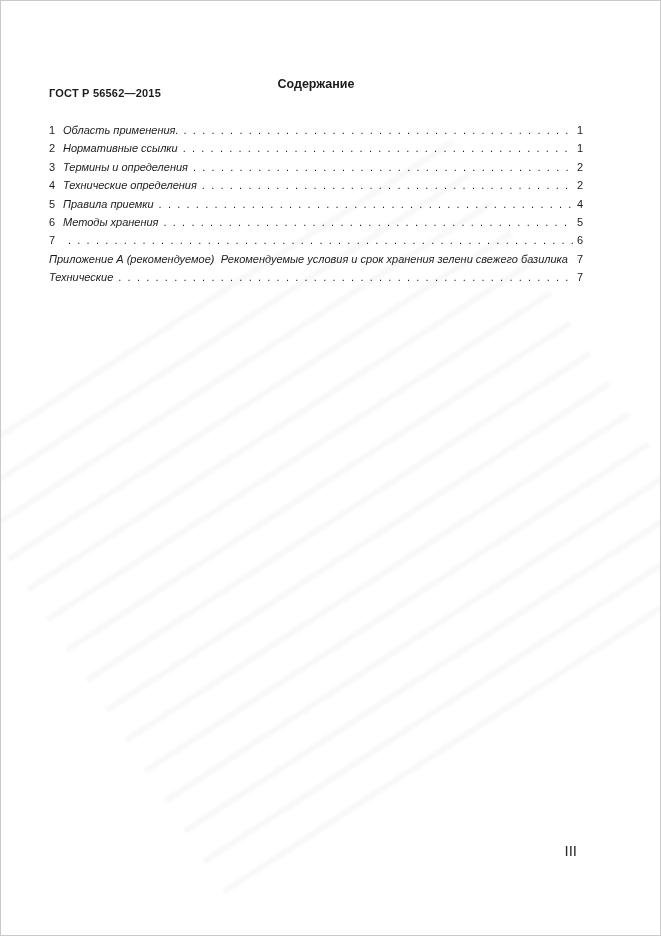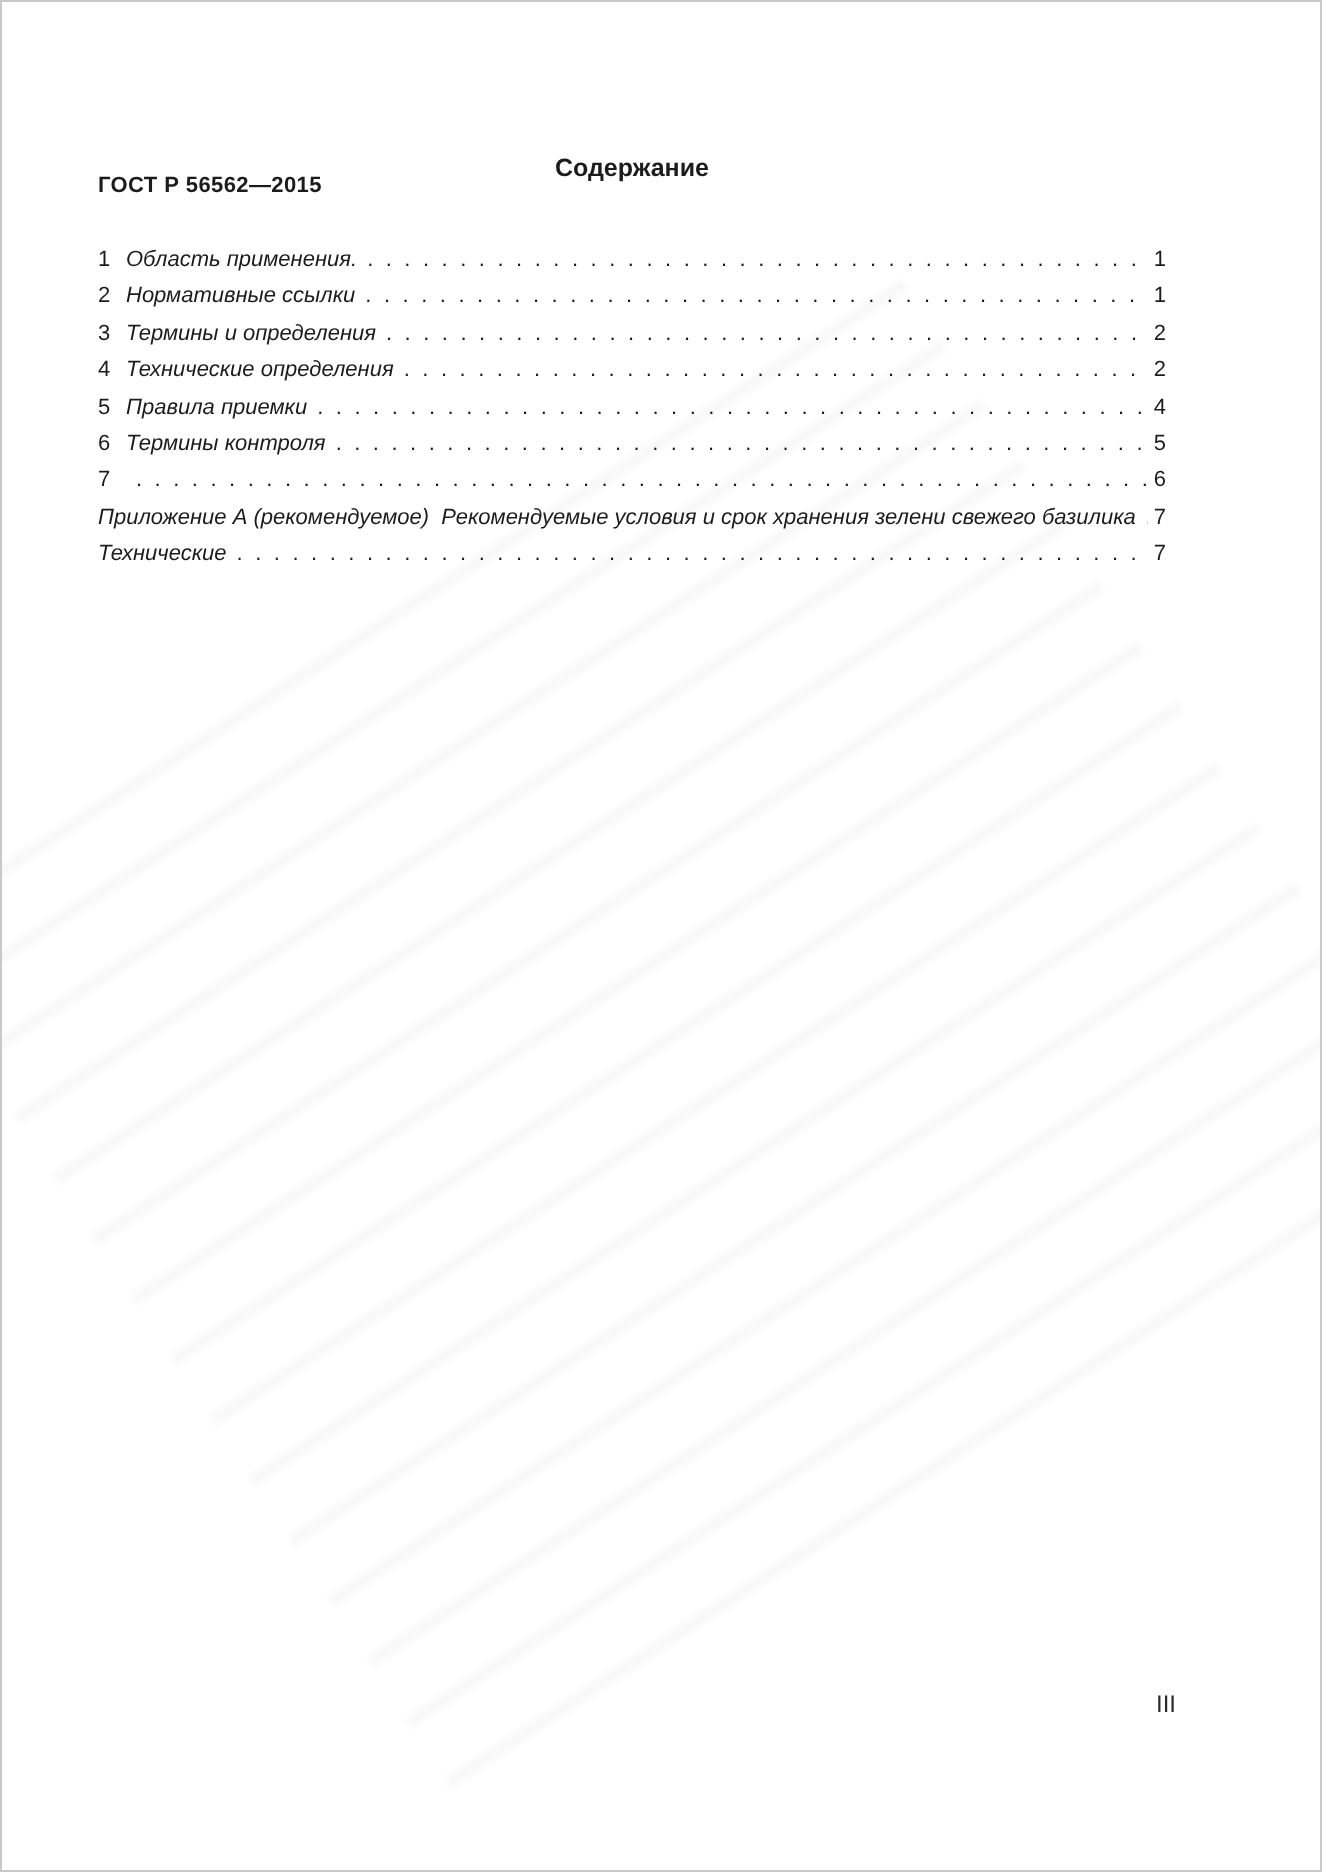--- a/index.html
+++ b/index.html
@@ -84,23 +84,23 @@
     margin: 0 2px 0 5px;
     letter-spacing: 1.6px;
   }
   .toc-page {
     flex: none;
     min-width: 8px;
     text-align: right;
   }
   .folio {
     position: absolute;
-    right: 72px;
+    right: 83px;
     bottom: 76px;
-    font-size: 12px;
+    font-size: 15px;
     color: #2a2a2a;
   }
 </style>
 </head>
 <body>
 
 <div class="page">
 
   <div class="watermark"></div>
 
@@ -140,21 +140,21 @@
 
     <div class="toc-row">
       <span class="toc-num">5</span>
       <span class="toc-label">Правила приемки</span>
       <span class="dot-leader">. . . . . . . . . . . . . . . . . . . . . . . . . . . . . . . . . . . . . . . . . . . . . . . . . . . . . . . . . . . . . . . . . . . . . . . . . . . . . . . . . . . . . . . . . . . . . . . . . . . . . . . . . . . . . . . . . . . . . . . . </span>
       <span class="toc-page">4</span>
     </div>
 
     <div class="toc-row">
       <span class="toc-num">6</span>
-      <span class="toc-label">Термины контроля</span>
+      <span class="toc-label">Методы хранения</span>
       <span class="dot-leader">. . . . . . . . . . . . . . . . . . . . . . . . . . . . . . . . . . . . . . . . . . . . . . . . . . . . . . . . . . . . . . . . . . . . . . . . . . . . . . . . . . . . . . . . . . . . . . . . . . . . . . . . . . . . . . . . . . . . . . . . </span>
       <span class="toc-page">5</span>
     </div>
 
     <div class="toc-row">
       <span class="toc-num">7</span>
       <span class="dot-leader">. . . . . . . . . . . . . . . . . . . . . . . . . . . . . . . . . . . . . . . . . . . . . . . . . . . . . . . . . . . . . . . . . . . . . . . . . . . . . . . . . . . . . . . . . . . . . . . . . . . . . . . . . . . . . . . . . . . . . . . . </span>
       <span class="toc-page">6</span>
     </div>
 

